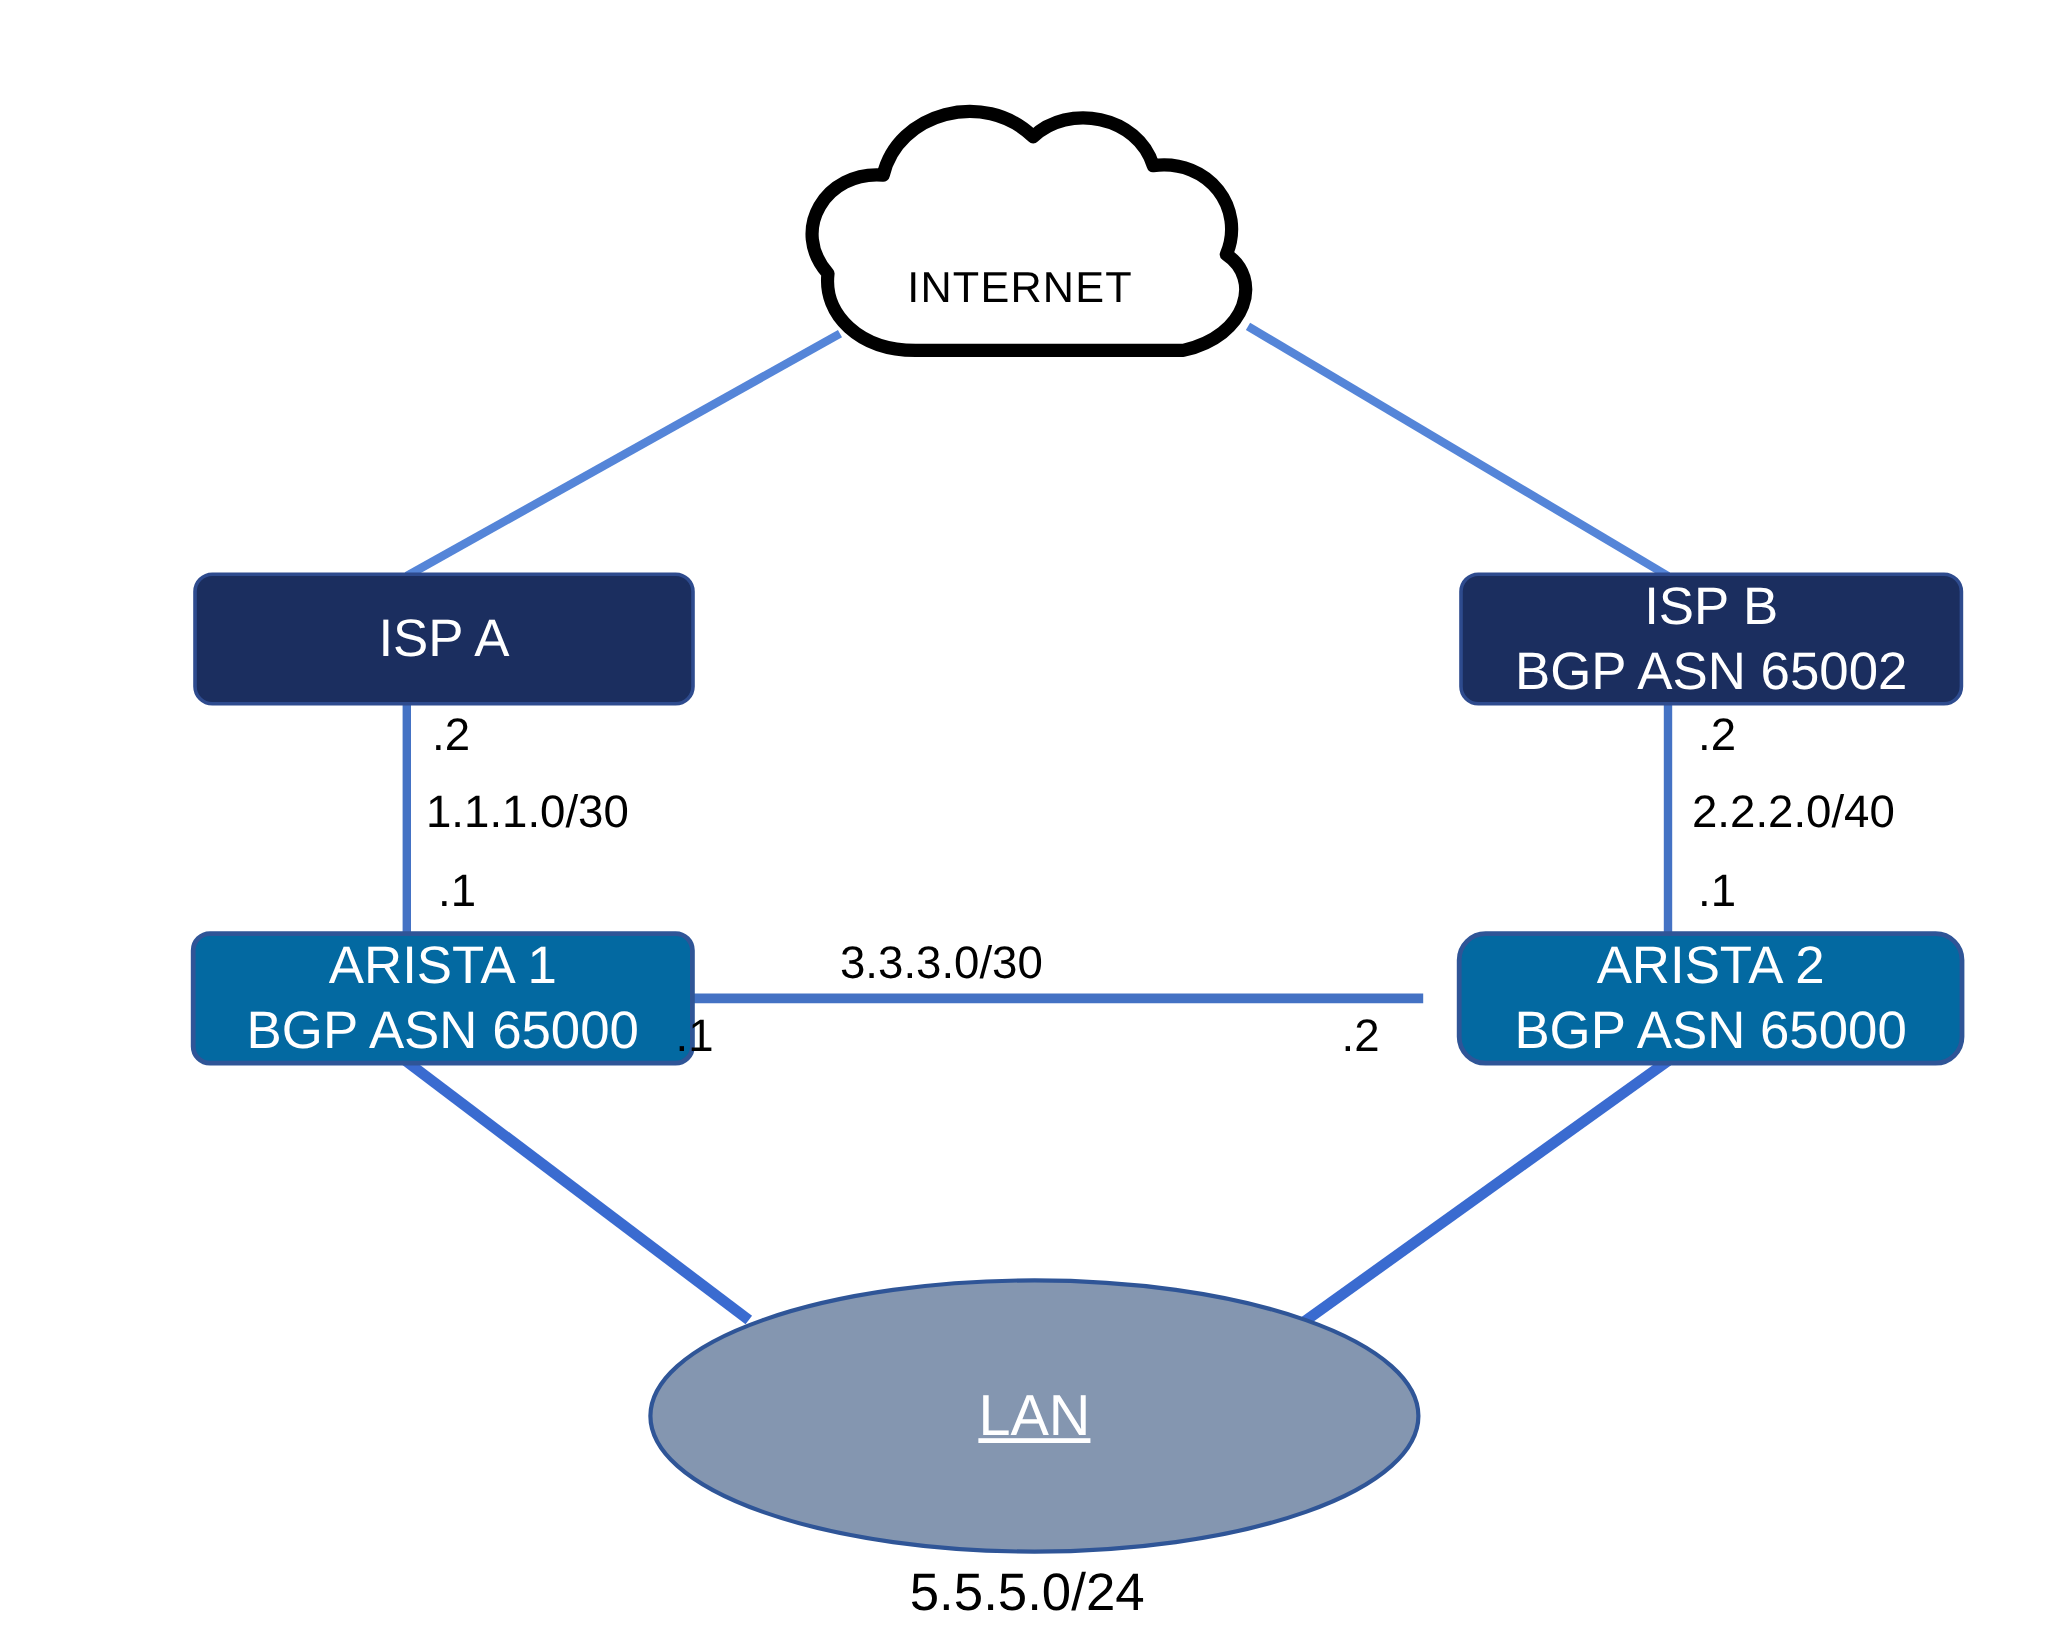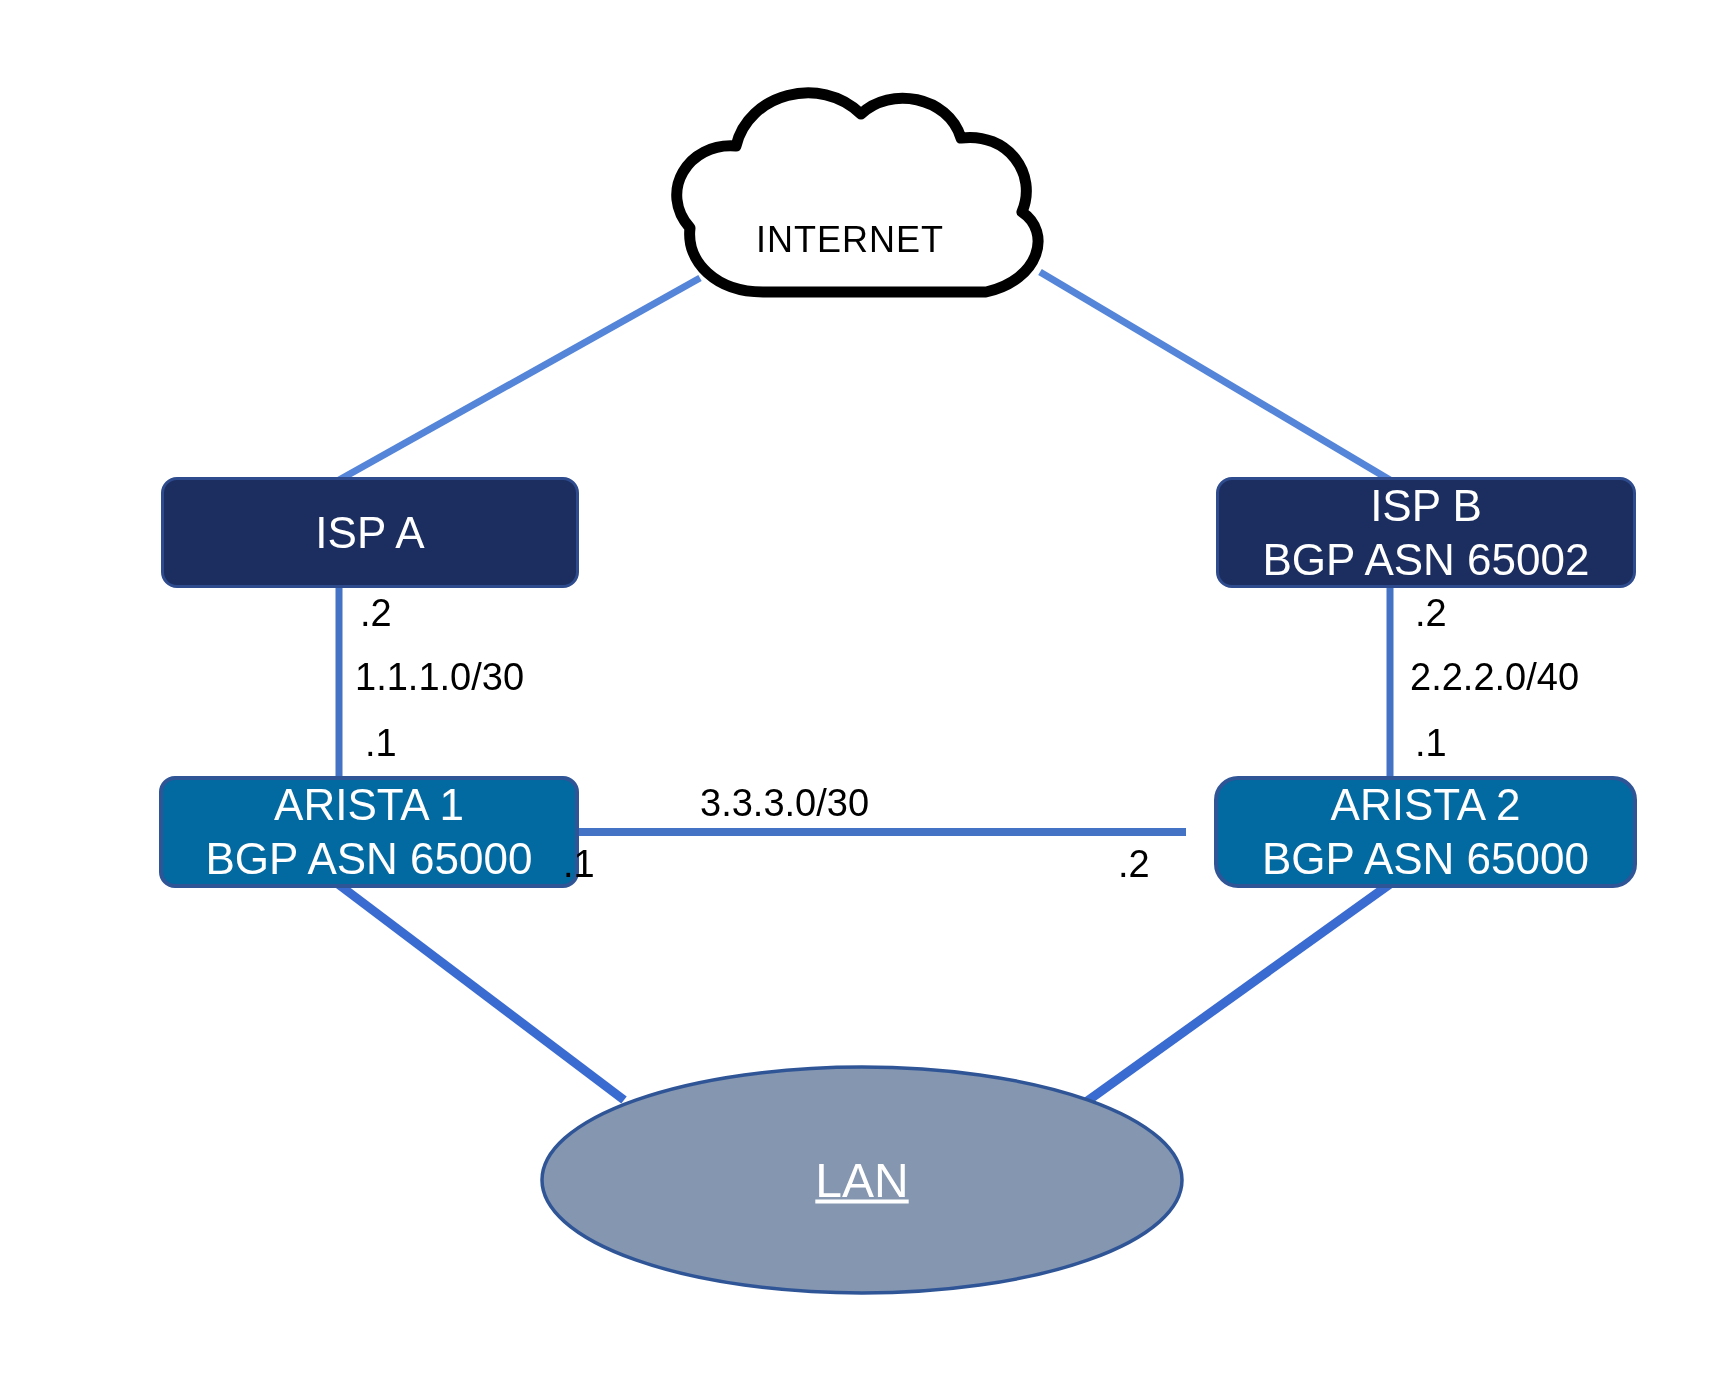--- a/index.html
+++ b/index.html
@@ -116,14 +116,15 @@
 
   <div class="iplabel" style="left:1415px;top:592px;">.2</div>
   <div class="iplabel" style="left:1410px;top:656px;">2.2.2.0/40</div>
   <div class="iplabel" style="left:1415px;top:722px;">.1</div>
 
   <div class="iplabel" style="left:700px;top:782px;">3.3.3.0/30</div>
   <div class="iplabel" style="left:563px;top:843px;">.1</div>
   <div class="iplabel" style="left:1118px;top:843px;">.2</div>
 
   <div id="lan-label">LAN</div>
+  <div id="lan-subnet">5.5.5.0/24</div>
 
 </div>
 
 </body></html>

